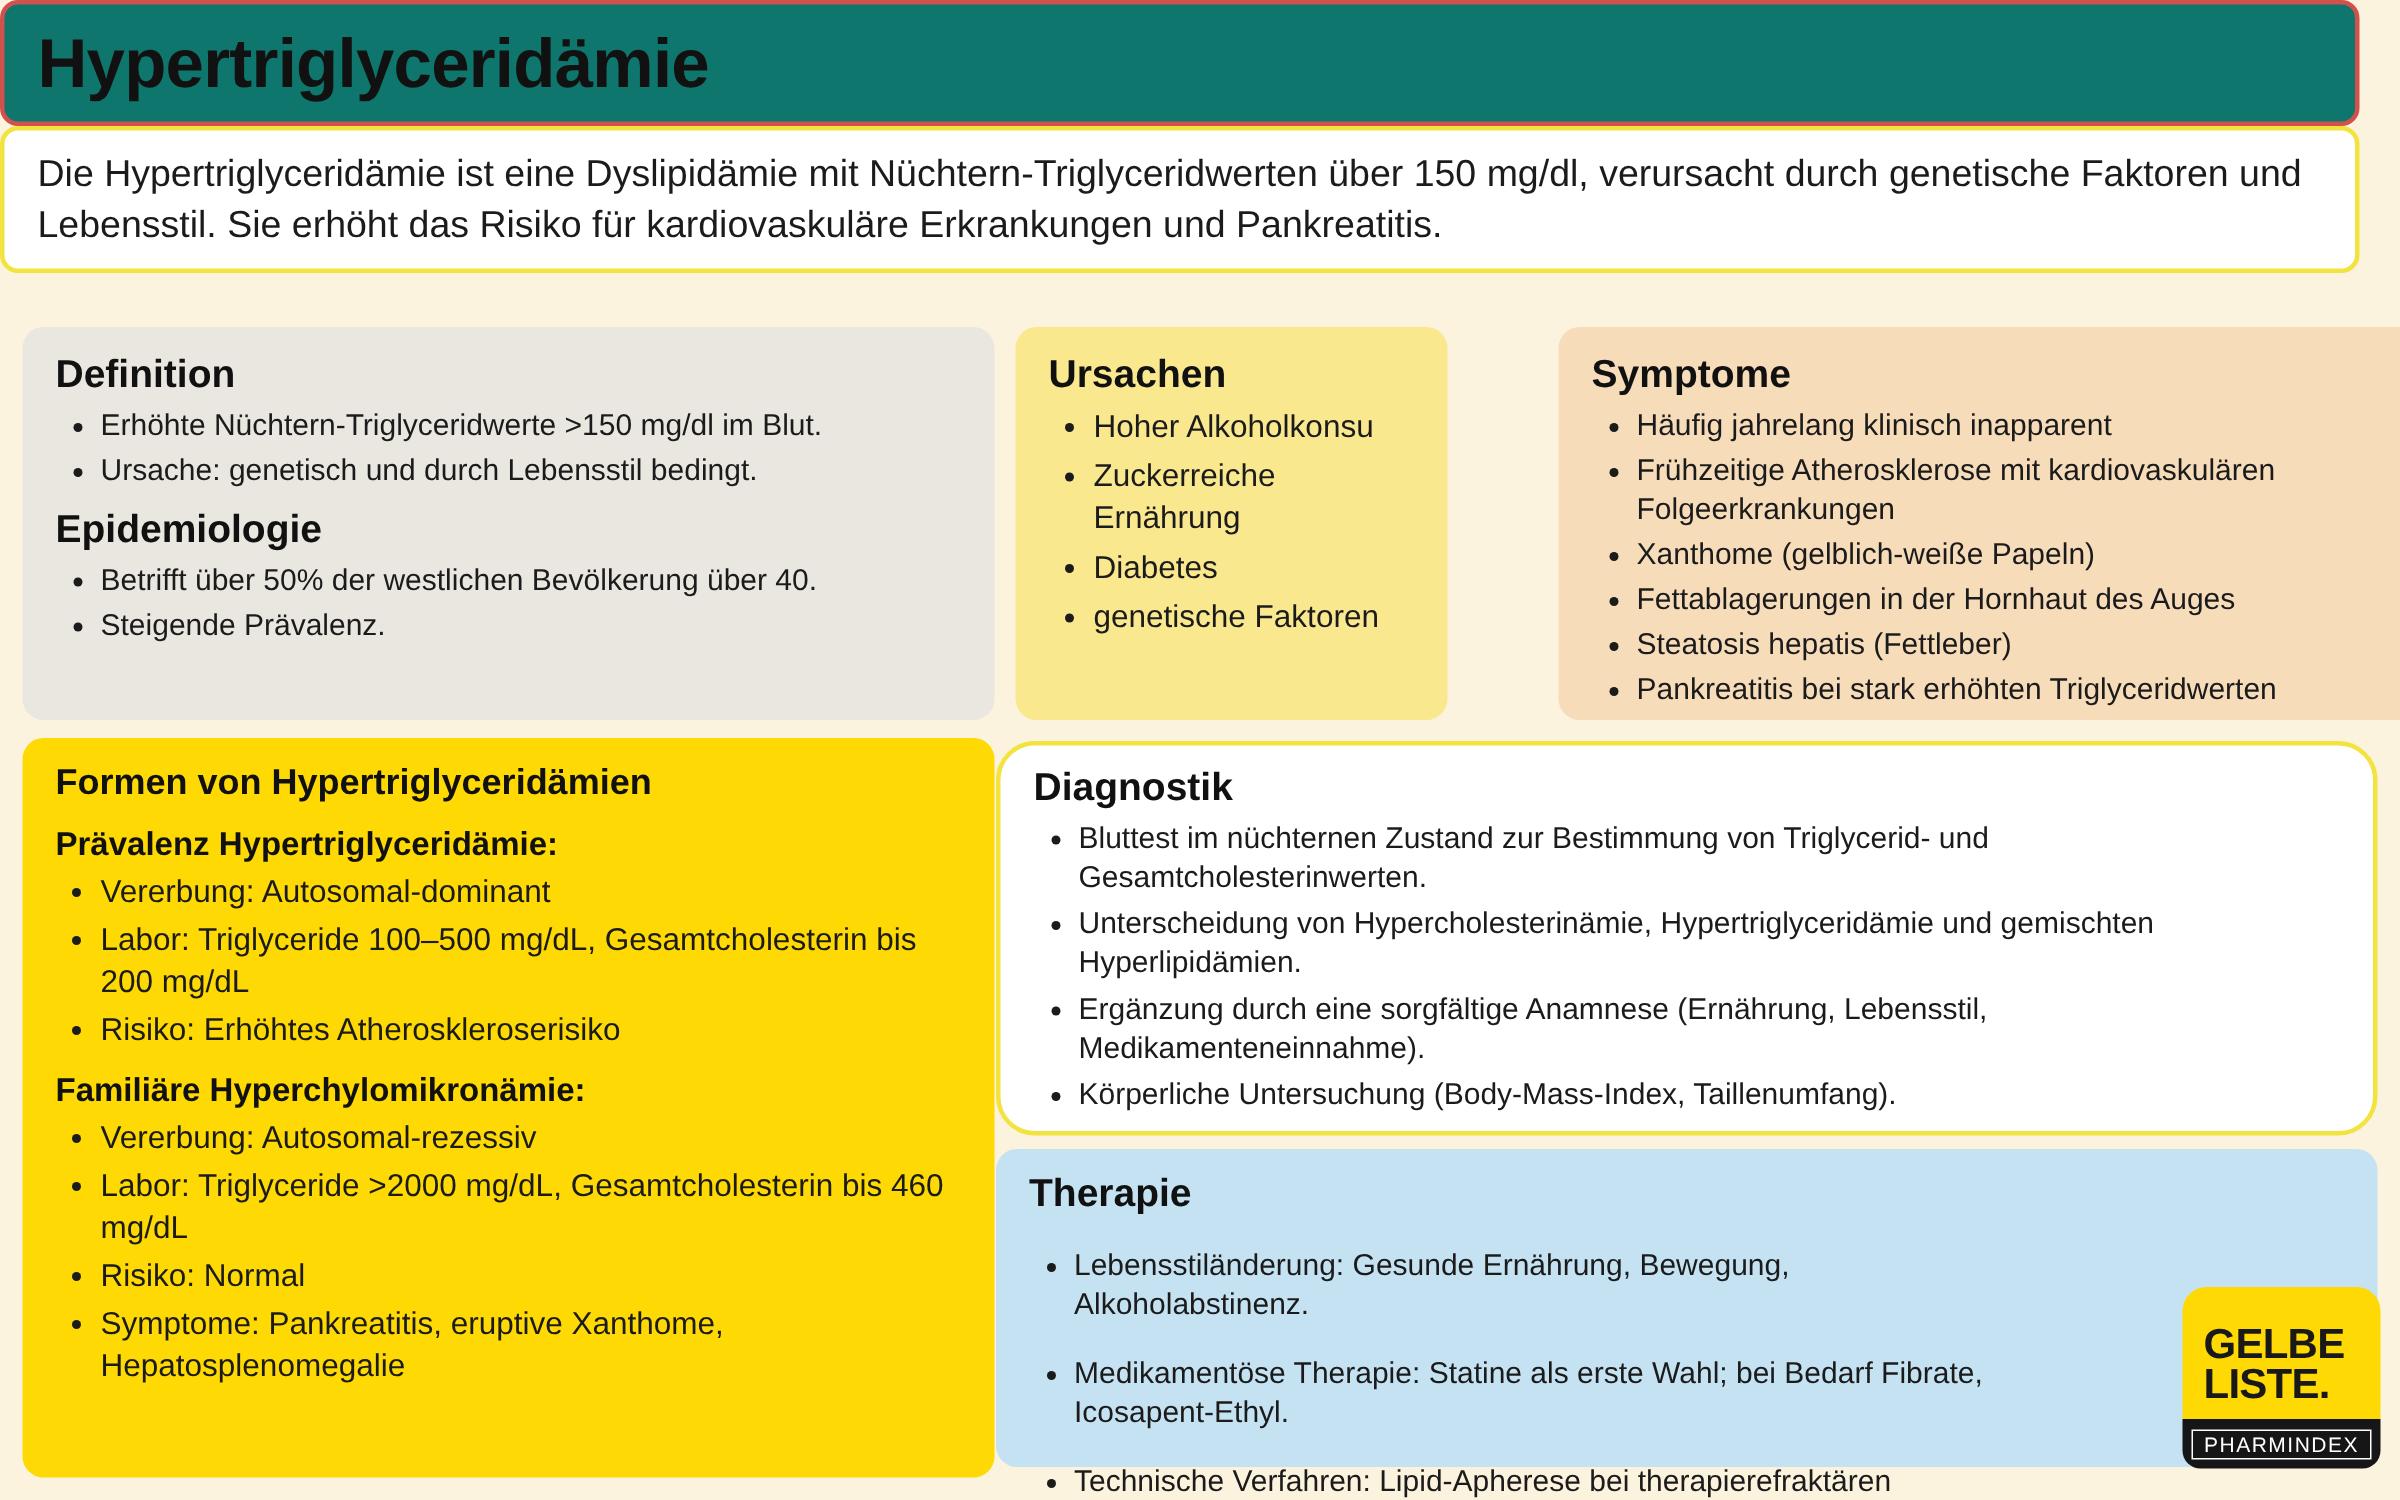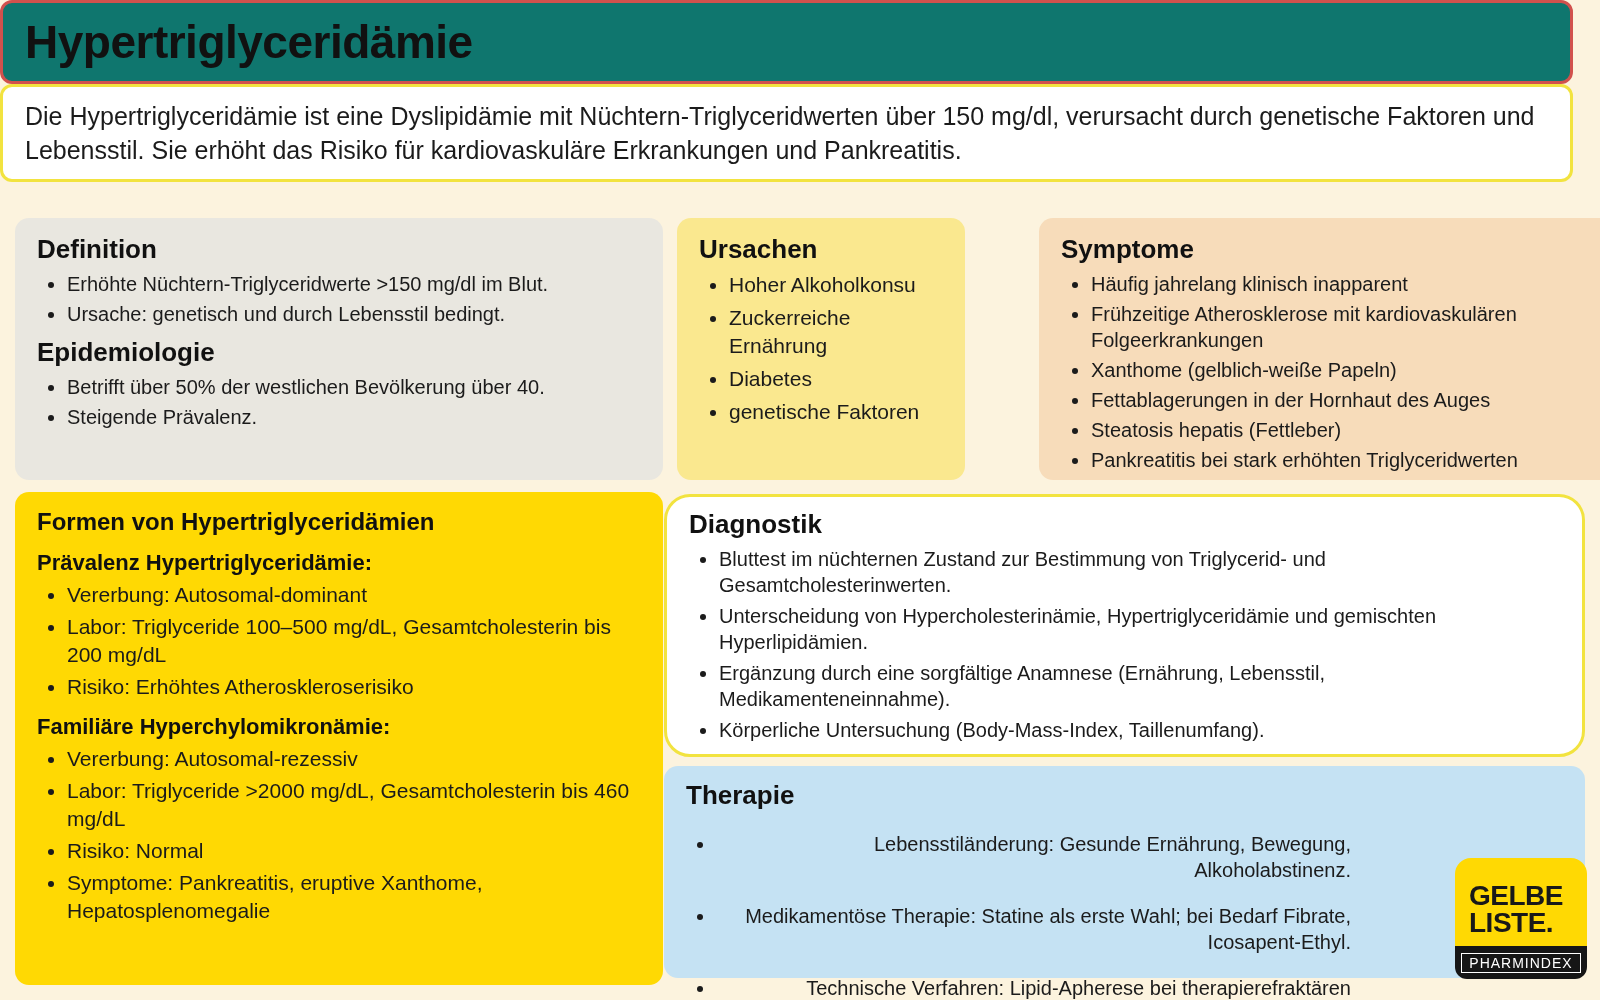--- a/index.html
+++ b/index.html
@@ -50,21 +50,21 @@
 
   ul.bullets { margin: 4px 0 10px; padding-left: 30px; }
   ul.bullets li { font-size: 20px; line-height: 1.3; margin: 4px 0; }
 
   .ursachen-card ul.bullets li { font-size: 21px; margin: 6px 0; }
   .formen-card h2.box-heading { font-size: 24px; }
   .formen-card ul.bullets li { font-size: 21px; margin: 5px 0; }
   .diagnostik-card ul.bullets { max-width: 770px; }
   .diagnostik-card ul.bullets li { margin: 5px 0; }
   .therapie-card ul.bullets { max-width: 665px; }
-  .therapie-card ul.bullets li { margin: 20px 0; text-align: right; }
+  .therapie-card ul.bullets li { margin: 20px 0; }
 
   
   .logo { position: absolute; left: 1455px; top: 858px; width: 132px; height: 134px; }
   .logo-top {
     height: 88px; background: #FFD903; border-radius: 16px 16px 0 0;
     padding: 24px 0 0 14px;
   }
   .logo-top .logo-line {
     font-size: 28px; font-weight: 800; line-height: 0.98; letter-spacing: -0.5px; color: #191919;
   }

